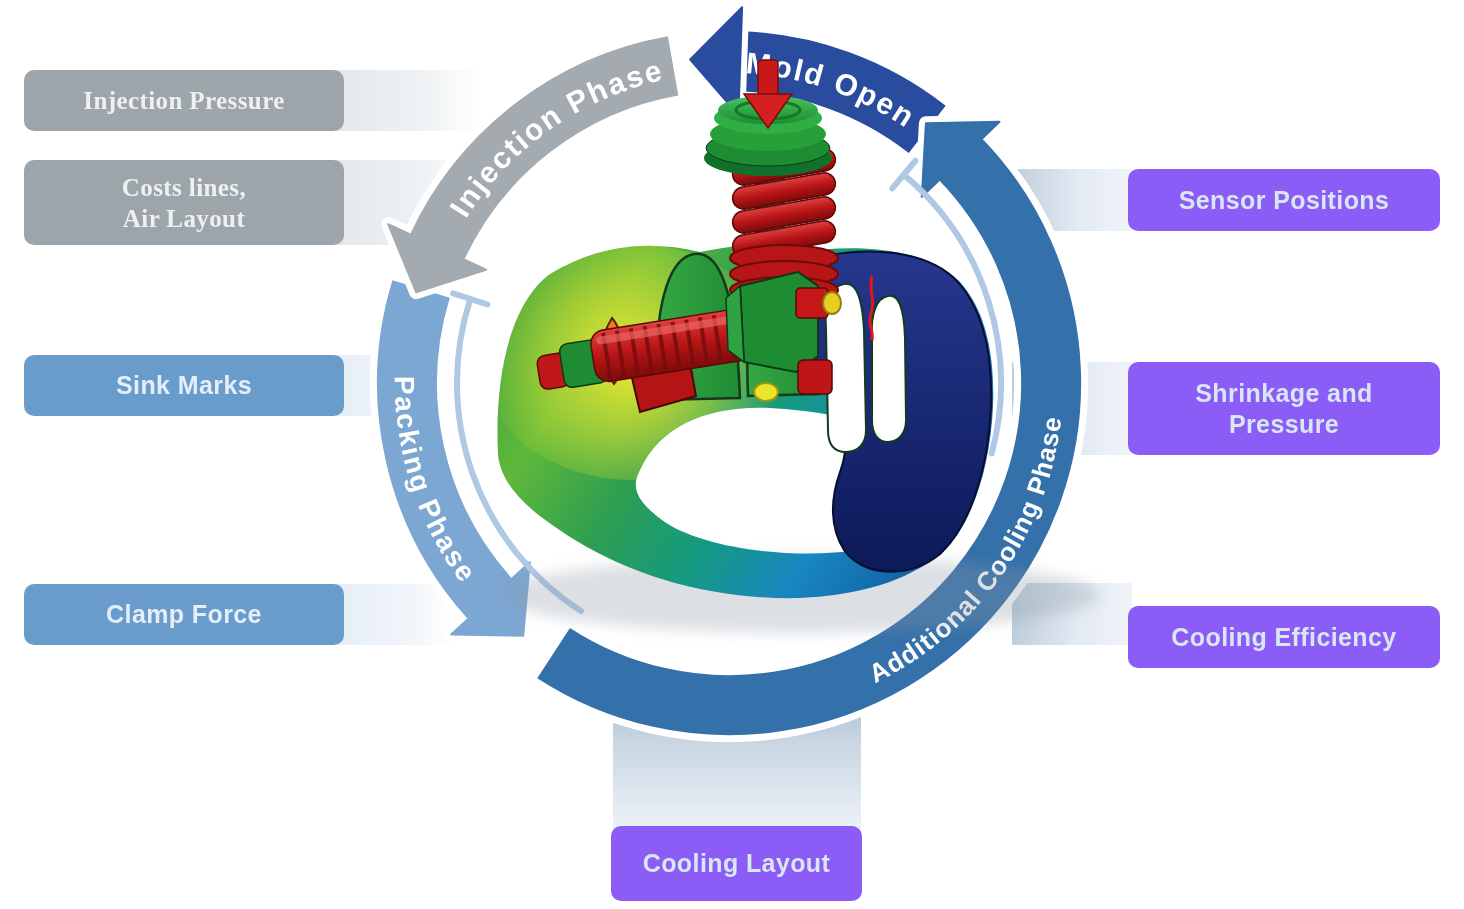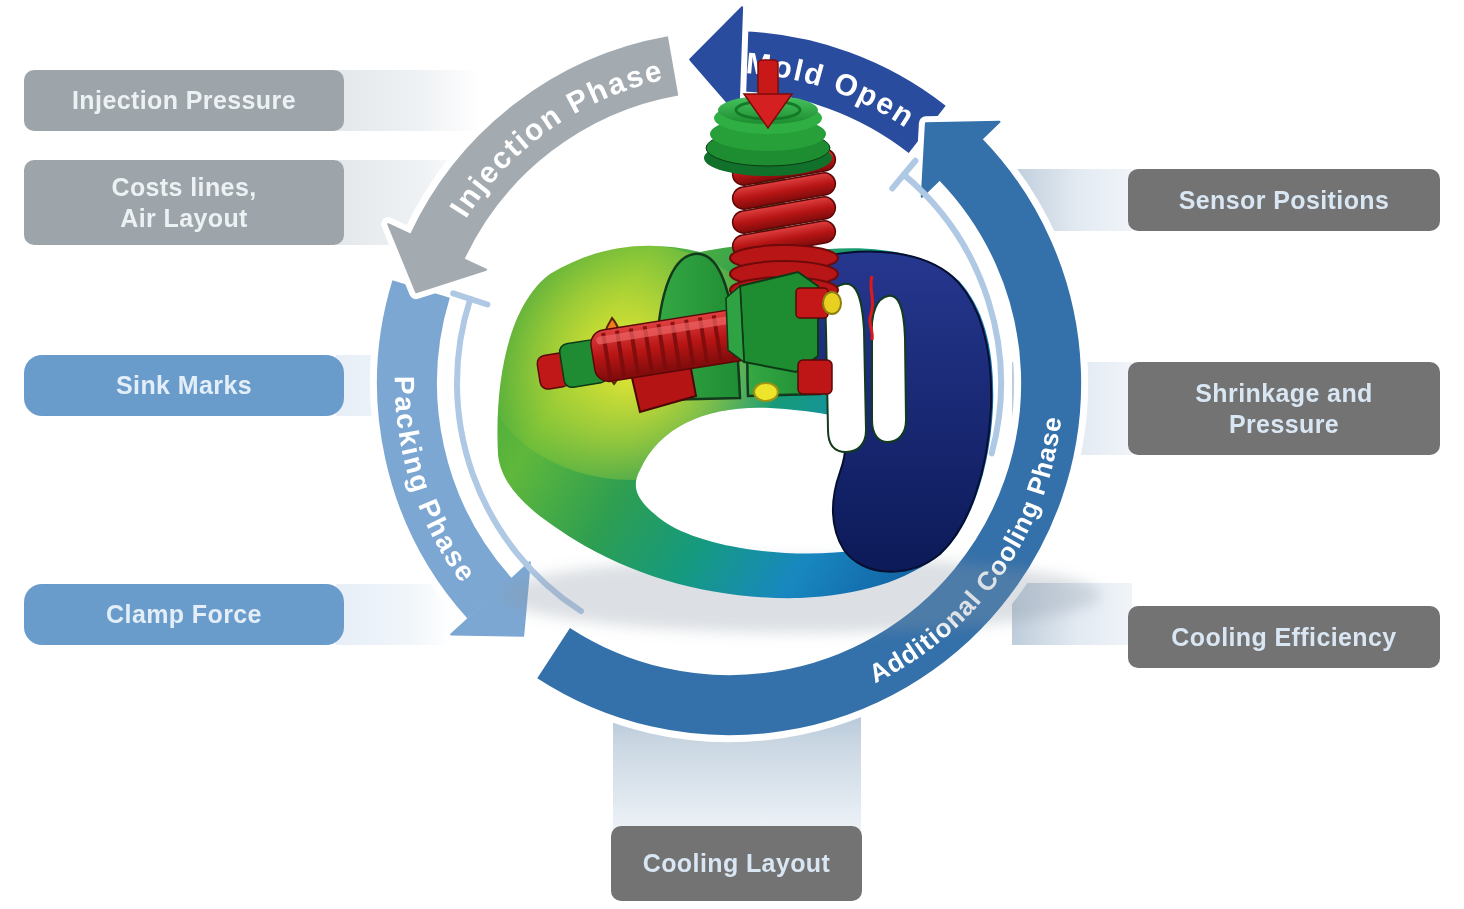--- a/index.html
+++ b/index.html
@@ -6,23 +6,23 @@
   #stage{position:relative;width:1464px;height:909px;background:#fff;overflow:hidden;
          font-family:"Liberation Sans","DejaVu Sans",sans-serif;}
   .conn{position:absolute;}
   .conn-gray-l{background:linear-gradient(to right,#E4E8EB 0%,#EFF2F4 60%,rgba(255,255,255,0) 100%);}
   .conn-blue-l{background:linear-gradient(to right,#E7EEF7 0%,#F0F5FA 60%,rgba(255,255,255,0) 100%);}
   .conn-blue-r{background:linear-gradient(to right,#BECDDB 0%,#E3EAF2 55%,#F0F4F9 100%);}
   .conn-bottom{background:linear-gradient(to bottom,#A8BED3 0%,#C9D6E2 35%,#EDF2F7 100%);}
   .box{position:absolute;display:flex;flex-direction:column;justify-content:center;align-items:center;
        border-radius:10px;font-weight:bold;font-size:25px;letter-spacing:.4px;line-height:31px;
        text-align:center;}
-  .box-gray{background:#9EA5AA;color:#ECF1F4;}
-  .box-lblue{background:#6A9CCB;color:#E4EEF8;border-radius:18px;}
-  .box-dblue{background:#737373;color:#D9E6F3;}
+  .box-gray{background:#9EA5AA;color:#ECF1F4;font-family:Liberation Serif, serif;}
+  .box-lblue{background:#6A9CCB;color:#E4EEF8;}
+  .box-dblue{background:#8b5cf6;color:#D9E6F3;}
   svg{position:absolute;left:0;top:0;}
   .band-case{fill:none;stroke:#FFFFFF;stroke-width:74;}
   .band{fill:none;stroke-width:60;}
   .arrow-case{fill:#FFFFFF;stroke:#FFFFFF;stroke-width:14;stroke-linejoin:round;}
   .arrow{stroke-width:2;stroke-linejoin:round;}
   .arcText{font-family:"Liberation Sans","DejaVu Sans",sans-serif;font-weight:bold;fill:#FFFFFF;}
   .thin{fill:none;stroke:#AFC8E4;stroke-width:6;stroke-linecap:round;}
 </style>
 </head>
 <body>

